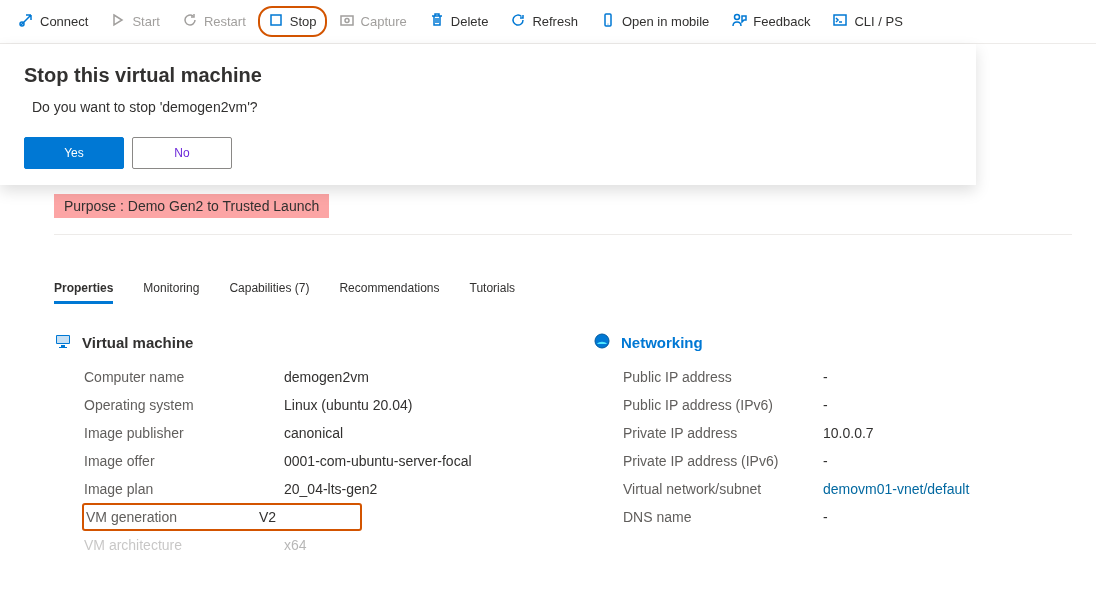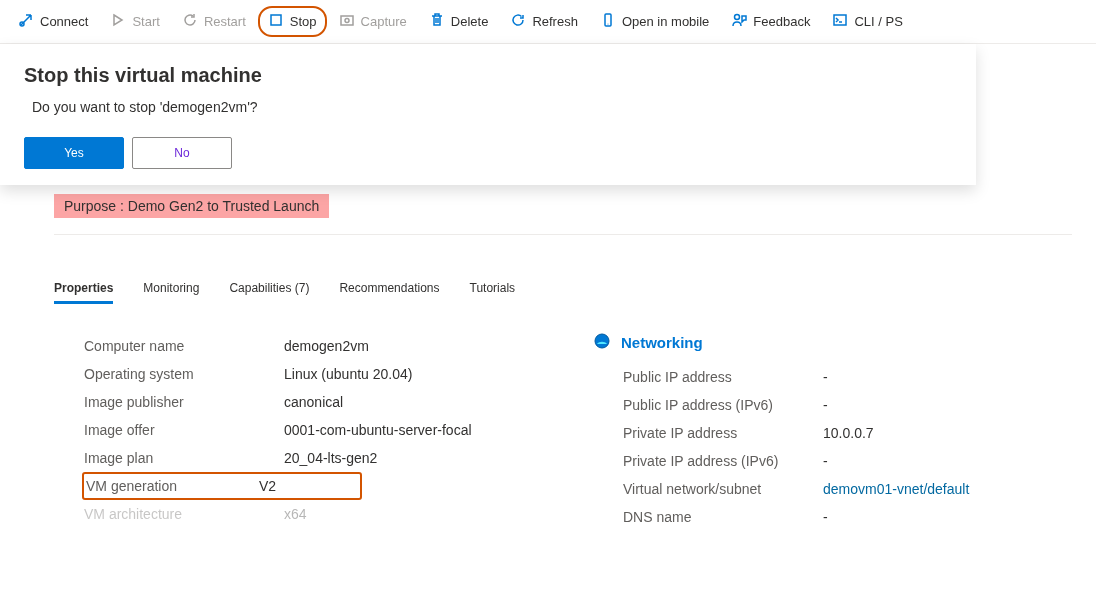--- a/index.html
+++ b/index.html
@@ -234,20 +234,29 @@
     <div class="tab active">Properties</div>
     <div class="tab">Monitoring</div>
     <div class="tab">Capabilities (7)</div>
     <div class="tab">Recommendations</div>
     <div class="tab">Tutorials</div>
   </div>
 
   <div class="details">
 
     <div class="col">
+      <div class="section-head">
+        <span><svg viewBox="0 0 18 18">
+              <rect x="2" y="3" width="14" height="9" rx="1" fill="#0078d4"></rect>
+              <rect x="3" y="4" width="12" height="7" fill="#c7e0f4"></rect>
+              <rect x="7" y="13" width="4" height="2" fill="#0078d4"></rect>
+              <rect x="5" y="15" width="8" height="1" fill="#0078d4"></rect>
+            </svg></span>
+        <span>Virtual machine</span>
+      </div>
       <div class="indent">
         <div class="kv">
             <span class="k">Computer name</span>
             <span class="v">demogen2vm</span>
           </div>
         <div class="kv">
             <span class="k">Operating system</span>
             <span class="v">Linux (ubuntu 20.04)</span>
           </div>
         <div class="kv">

